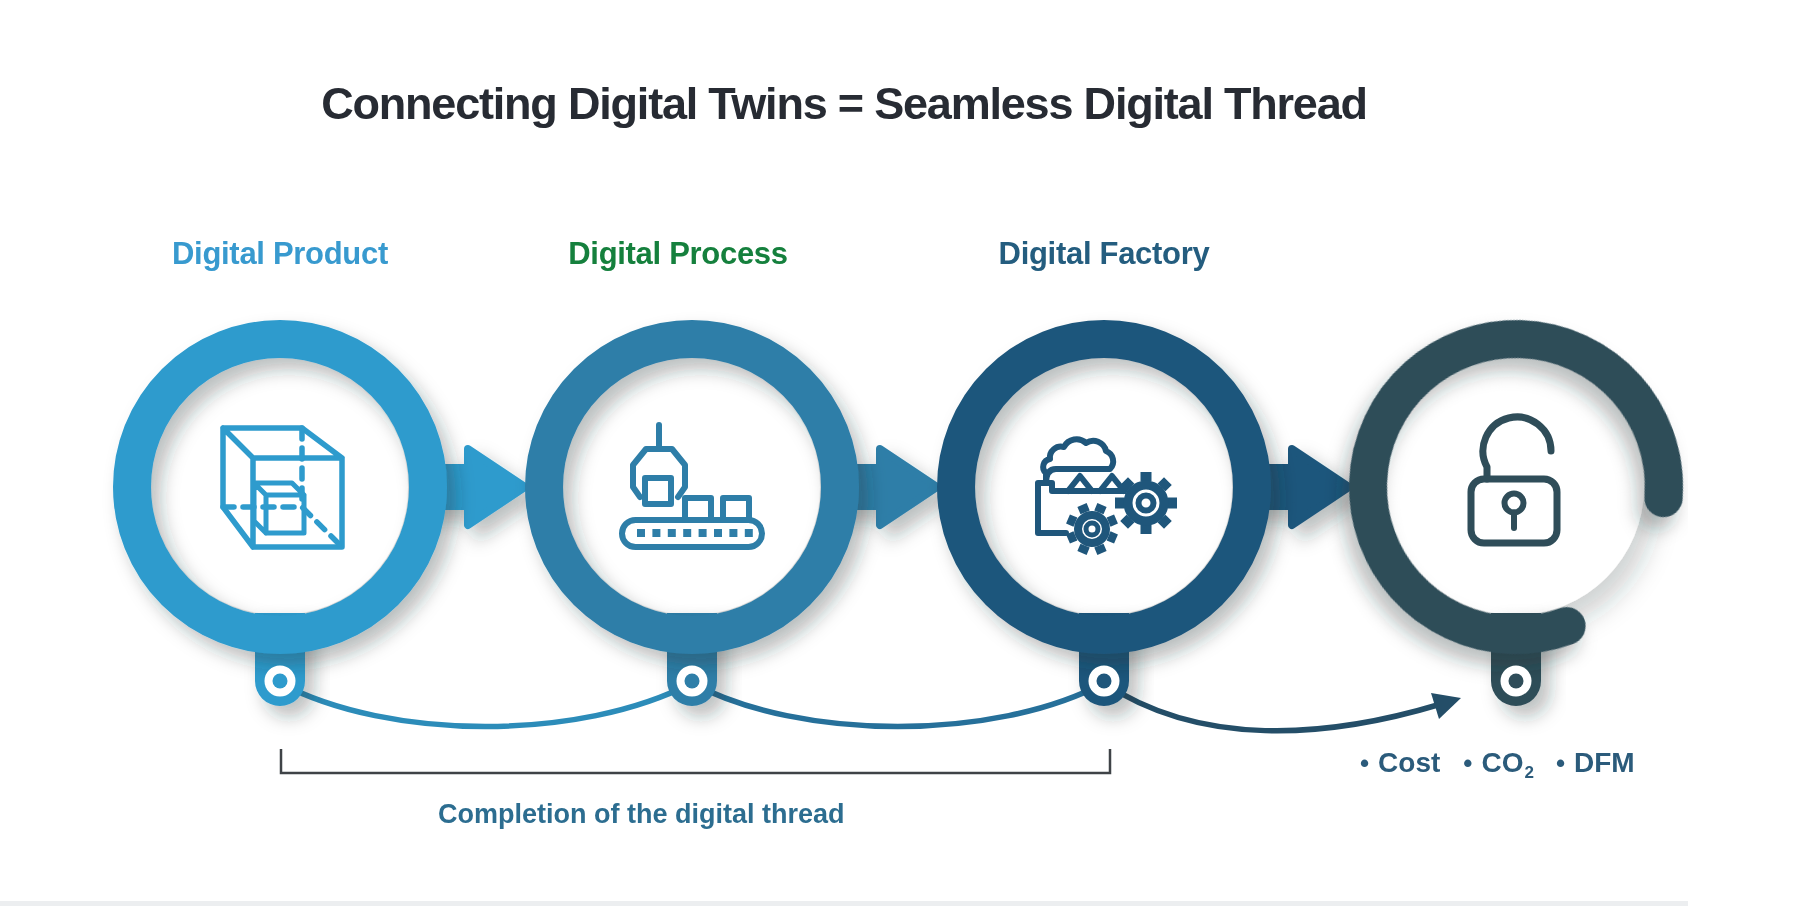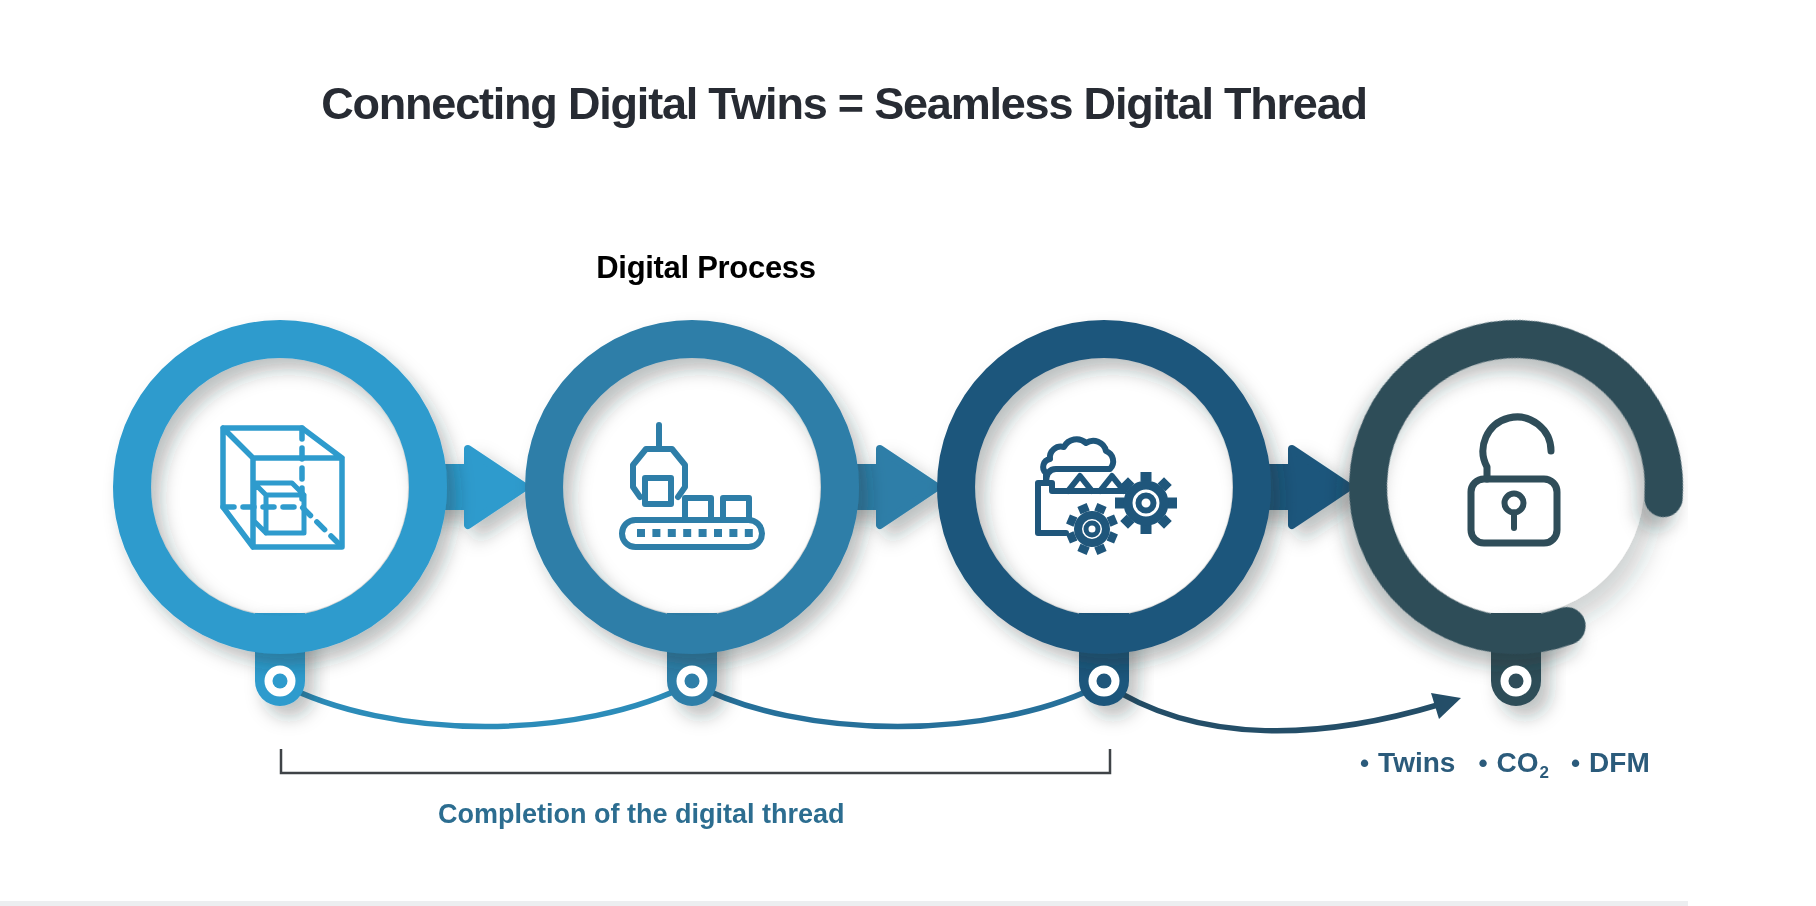--- a/index.html
+++ b/index.html
@@ -3,41 +3,43 @@
 <meta charset="utf-8">
 <style>
   html,body{margin:0;padding:0;background:#ffffff;}
   .canvas{position:relative;width:1688px;height:906px;background:#ffffff;overflow:hidden;
           font-family:"Liberation Sans", sans-serif;}
   .title{position:absolute;top:78px;left:0;width:100%;margin:0;text-align:center;
          font-size:45px;font-weight:bold;letter-spacing:-1.2px;color:#272B33;}
   .stage-label{position:absolute;top:236px;width:420px;text-align:center;
                font-size:31px;font-weight:bold;letter-spacing:-0.3px;}
   .sl1{left:70px;color:#389ACF;}
-  .sl2{left:496px;color:#000000;margin-top:14px;}
+  .sl2{left:468px;color:#15803d;}
   .sl3{left:894px;color:#245D7F;}
   .sl4{left:1306px;color:#234653;}
   svg.diagram{position:absolute;left:0;top:0;width:1816px;height:906px;}
   .caption{position:absolute;left:438px;top:799px;width:600px;text-align:left;
            font-size:27px;font-weight:bold;color:#2C6D90;}
   .bullets{position:absolute;left:1360px;top:747px;display:flex;gap:23px;
            font-size:28px;font-weight:bold;color:#2B5B7B;align-items:baseline;white-space:nowrap;}
   .bullets .item{display:inline-flex;align-items:baseline;}
   .bullets .dot{margin-right:9px;font-size:26px;}
   .bullets sub{font-size:17px;position:relative;top:6px;left:1px;}
   .edge-strip{position:absolute;left:0;bottom:0;width:100%;height:5px;background:#ECEEF0;}
 </style>
 </head>
 <body>
 
 <div class="canvas">
 
   <h1 class="title">Connecting Digital Twins = Seamless Digital Thread</h1>
 
+  <div class="stage-label sl1">Digital Product</div>
   <div class="stage-label sl2">Digital Process</div>
+  <div class="stage-label sl3">Digital Factory</div>
 
   <svg class="diagram" viewBox="0 0 1816 906">
     <defs>
       <filter id="fRing" x="-40%" y="-40%" width="190%" height="190%">
         <feDropShadow dx="9" dy="11" stdDeviation="9" flood-color="#1a2a33" flood-opacity="0.30"></feDropShadow>
       </filter>
       <filter id="fWhite" x="-40%" y="-40%" width="190%" height="190%">
         <feDropShadow dx="10" dy="16" stdDeviation="13" flood-color="#25323a" flood-opacity="0.22"></feDropShadow>
       </filter>
     </defs>
@@ -116,21 +118,21 @@
     </g>
 
     <path d="M 281 749 V 773 H 1110 V 749" fill="none" stroke-width="2.5" stroke="#3F4347"></path>
   </svg>
 
   <div class="caption">Completion of the digital thread</div>
 
   <div class="bullets">
     <span class="item">
       <span class="dot">•</span>
-      <span>Twins</span>
+      <span>Cost</span>
       <sub></sub>
     </span>
     <span class="item">
       <span class="dot">•</span>
       <span>CO</span>
       <sub>2</sub>
     </span>
     <span class="item">
       <span class="dot">•</span>
       <span>DFM</span>

